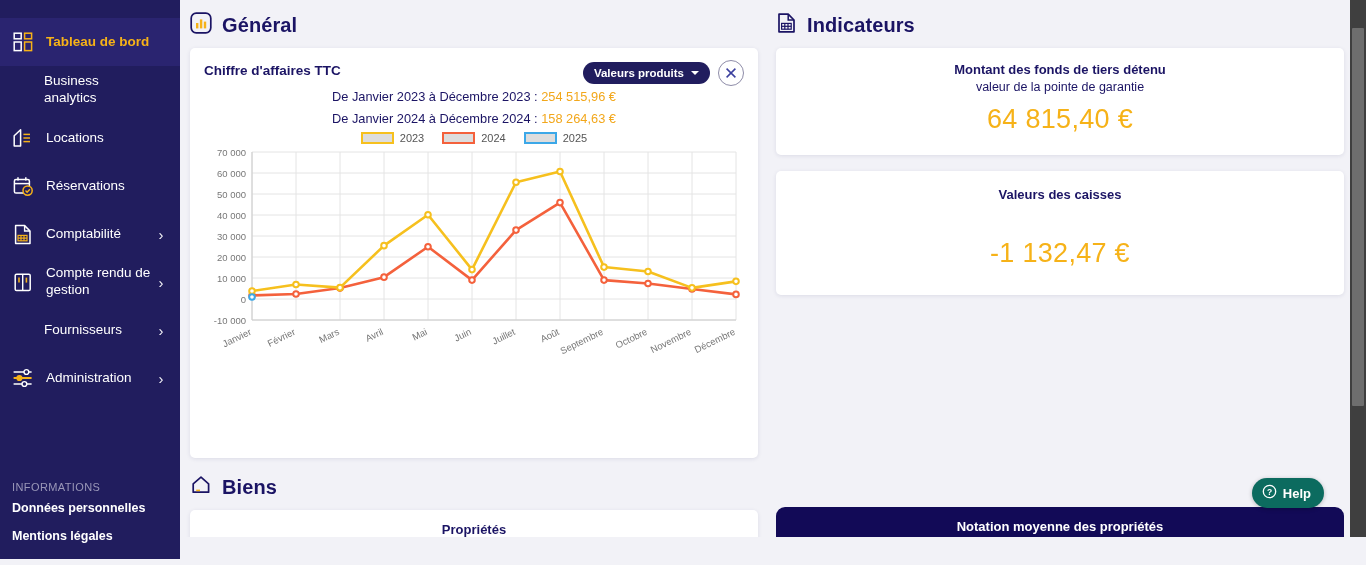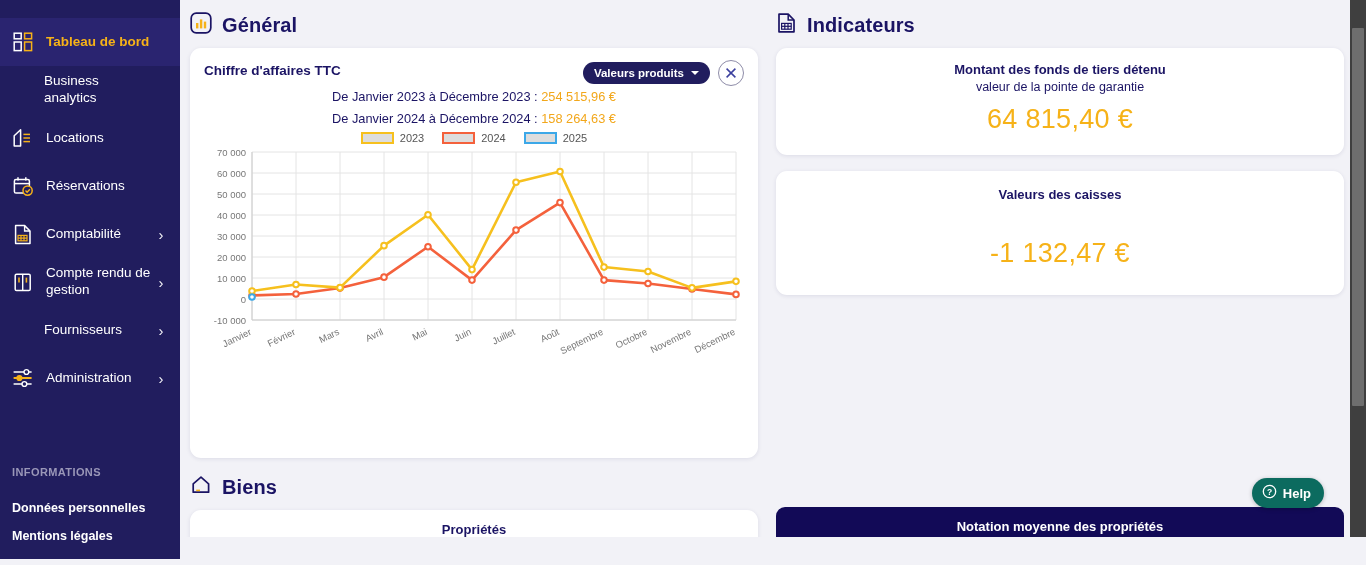--- a/index.html
+++ b/index.html
@@ -30,22 +30,22 @@
     width: 26px; min-width: 26px; height: 24px;
     display: flex; align-items: center; justify-content: center;
     margin-right: 6px;
   }
   .nav-label { flex: 1; line-height: 1.25; padding-left: 4px; }
   .nav-item.noicon .nav-label { padding-left: 34px; font-weight: normal; }
   .chev { width: 14px; color: #ffffff; font-size: 15px; text-align: center; opacity: .95; }
 
   .info-block { position: absolute; left: 0; bottom: 12px; width: 100%; padding: 0 12px; }
   .info-title {
-    color: #9a97b8; font-size: 11px; font-weight: bold;
-    letter-spacing: .4px; margin-bottom: 23px;
+    color: #9a97b8; font-size: 11px; font-weight: normal;
+    letter-spacing: .4px; margin-bottom: 8px;
   }
   .info-link {
     color: #ffffff; font-size: 12.5px; font-weight: bold;
     margin-bottom: 14px; cursor: pointer;
   }
   .info-link:last-child { margin-bottom: 4px; }
 
   
   .main {
     flex: 1; height: 537px; position: relative;
@@ -60,21 +60,21 @@
   .section-title {
     font-size: 20px; font-weight: bold; color: #1b1464;
     letter-spacing: .1px;
   }
 
   .cols { display: flex; gap: 18px; align-items: flex-start; }
   .col-left { width: 568px; min-width: 568px; }
   .col-right { flex: 1; }
 
   .card {
-    background: #ffffff; border-radius: 11px;
+    background: #ffffff; border-radius: 5px;
     box-shadow: 0 1px 4px rgba(30,25,90,.10);
   }
 
   
   .chart-card { padding: 12px 14px 10px 14px; height: 410px; position: relative; }
   .chart-head { display: flex; align-items: flex-start; justify-content: space-between; }
   .chart-title { font-size: 13.5px; font-weight: bold; color: #1b1464; padding-top: 3px; }
   .head-actions { display: flex; align-items: center; gap: 8px; }
   .pill {
     background: #211d5e; color: #ffffff; font-size: 11.5px; font-weight: bold;

